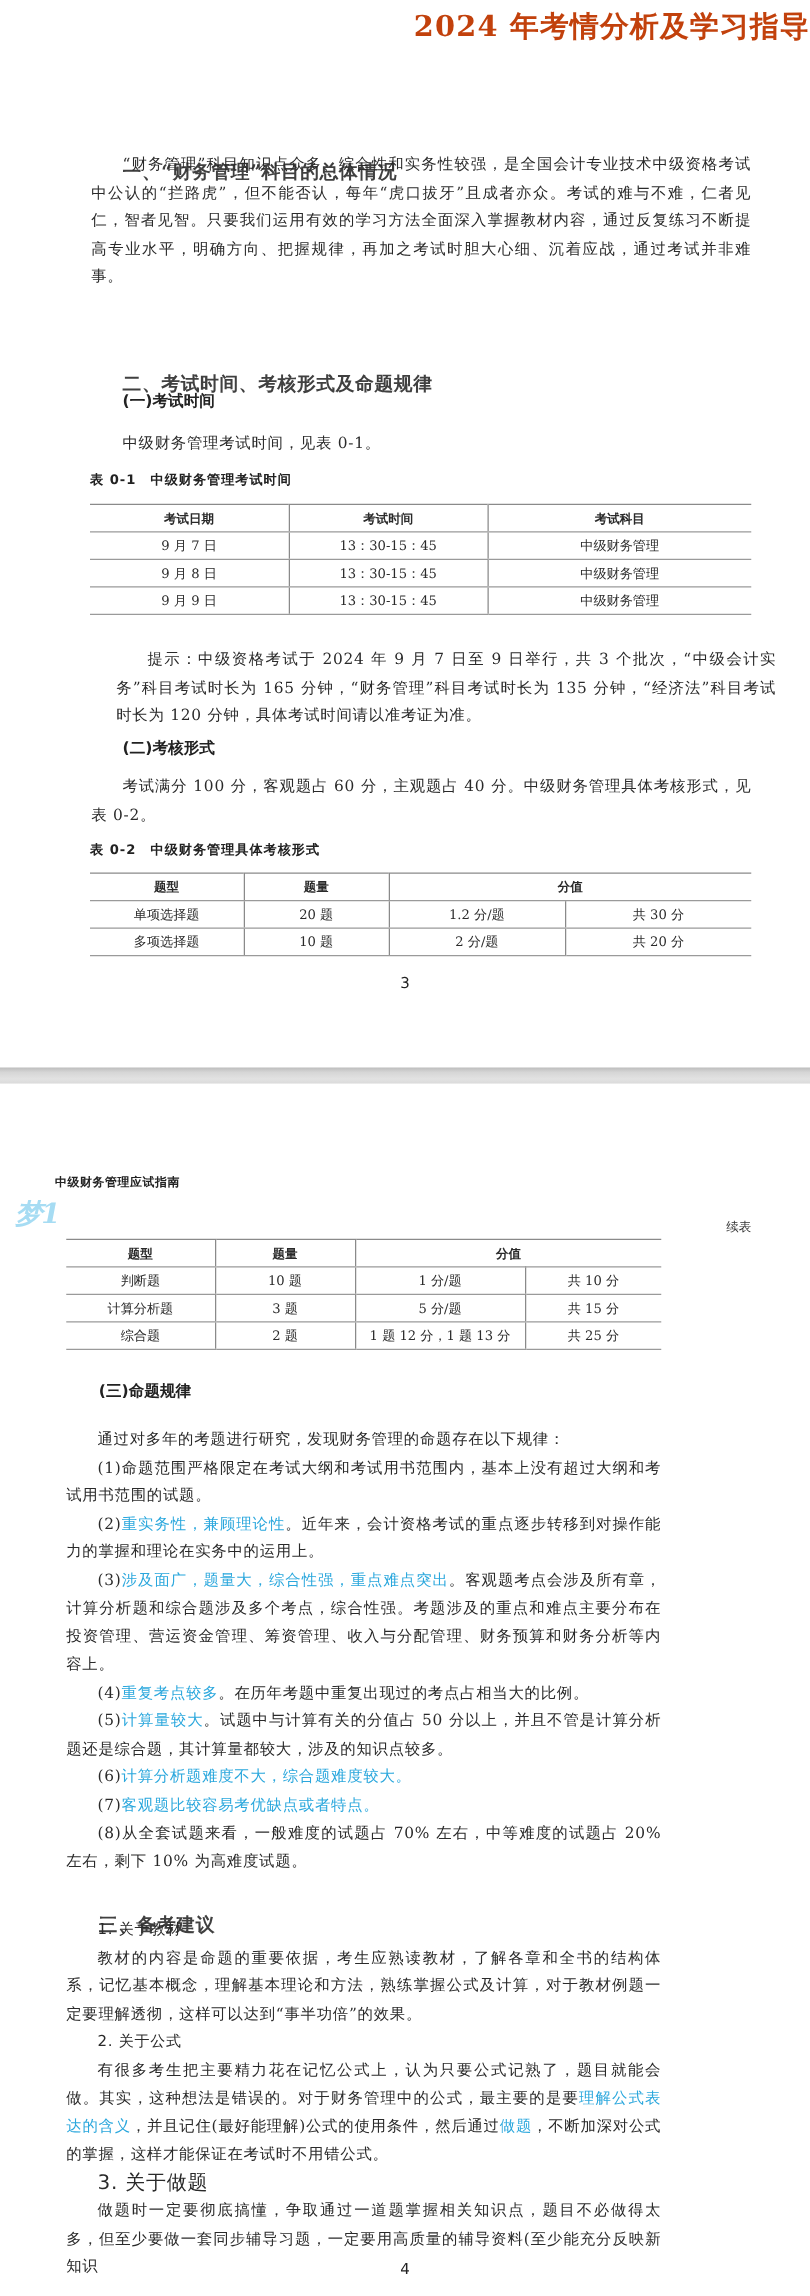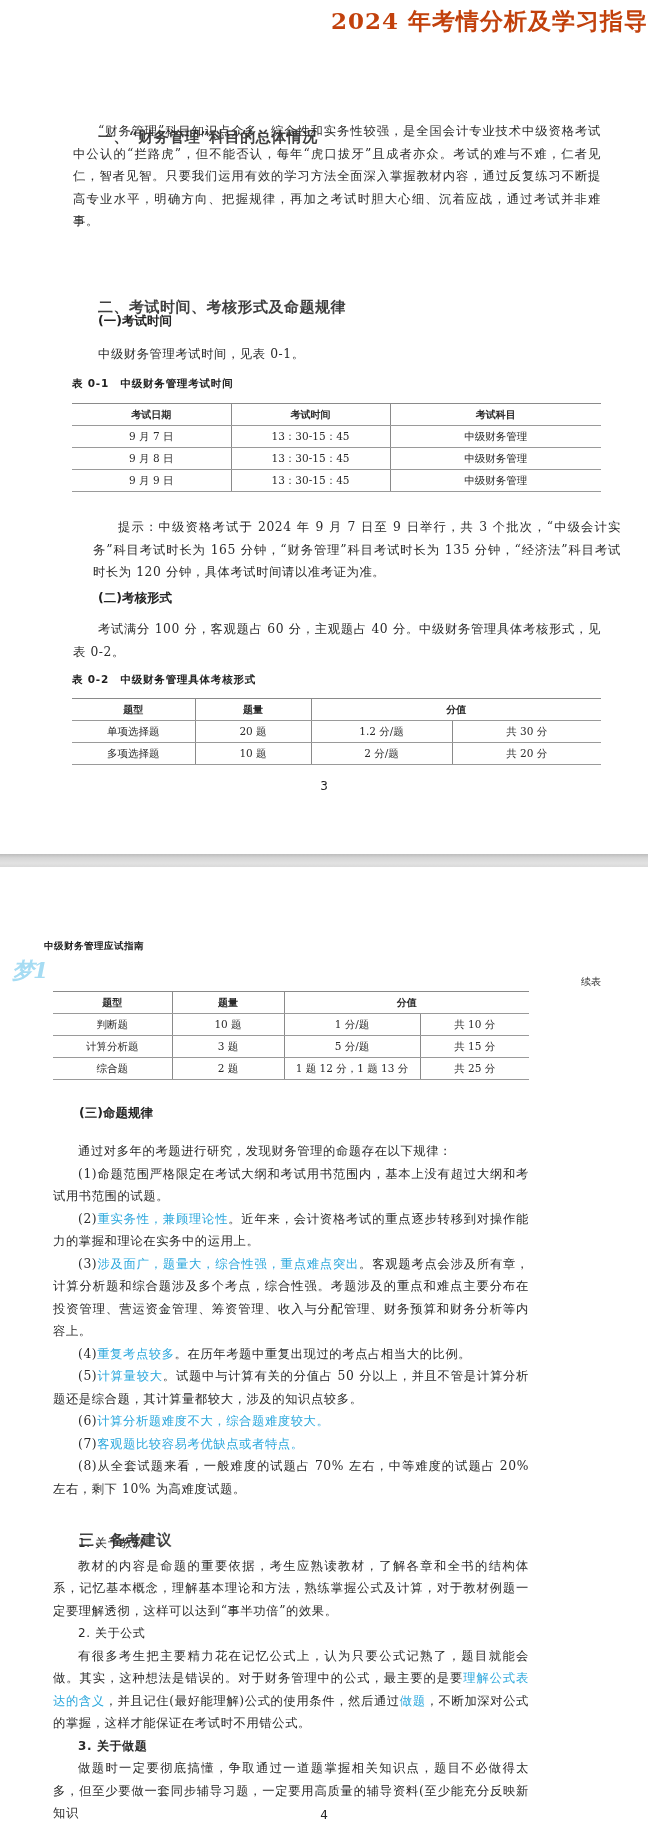--- a/index.html
+++ b/index.html
@@ -199,17 +199,17 @@
   <p class="para indent"><span>(8)</span><span>从全套试题来看，一般难度的试题占 70% 左右，中等难度的试题占 20% 左右，剩下 10% 为高难度试题。</span></p>
 </div>
 
 <div class="abs h1" style="left:79px; top:1496px;">三、备考建议</div>
 
 <div class="abs" style="left:53px; top:1532px; width:476px;">
   <p class="para indent" style="font-family:'DejaVu Sans',sans-serif; font-size:12px;">1. 关于教材</p>
   <p class="para indent">教材的内容是命题的重要依据，考生应熟读教材，了解各章和全书的结构体系，记忆基本概念，理解基本理论和方法，熟练掌握公式及计算，对于教材例题一定要理解透彻，这样可以达到“事半功倍”的效果。</p>
   <p class="para indent" style="font-family:'DejaVu Sans',sans-serif; font-size:12px;">2. 关于公式</p>
   <p class="para indent"><span>有很多考生把主要精力花在记忆公式上，认为只要公式记熟了，题目就能会做。其实，这种想法是错误的。对于财务管理中的公式，最主要的是要</span><span class="hl">理解公式表达的含义</span><span>，并且记住(最好能理解)公式的使用条件，然后通过</span><span class="hl">做题</span><span>，不断加深对公式的掌握，这样才能保证在考试时不用错公式。</span></p>
-  <p class="para indent" style="font-family:'DejaVu Sans',sans-serif; font-size:12px;font-weight:bold;">3. 关于做题</p>
+  <p class="para indent" style="font-family:'DejaVu Sans',sans-serif; font-size:16px;">3. 关于做题</p>
   <p class="para indent">做题时一定要彻底搞懂，争取通过一道题掌握相关知识点，题目不必做得太多，但至少要做一套同步辅导习题，一定要用高质量的辅导资料(至少能充分反映新知识</p>
 </div>
 
 <div class="abs page-num" style="top:1808px;">4</div>
 
 </body></html>

